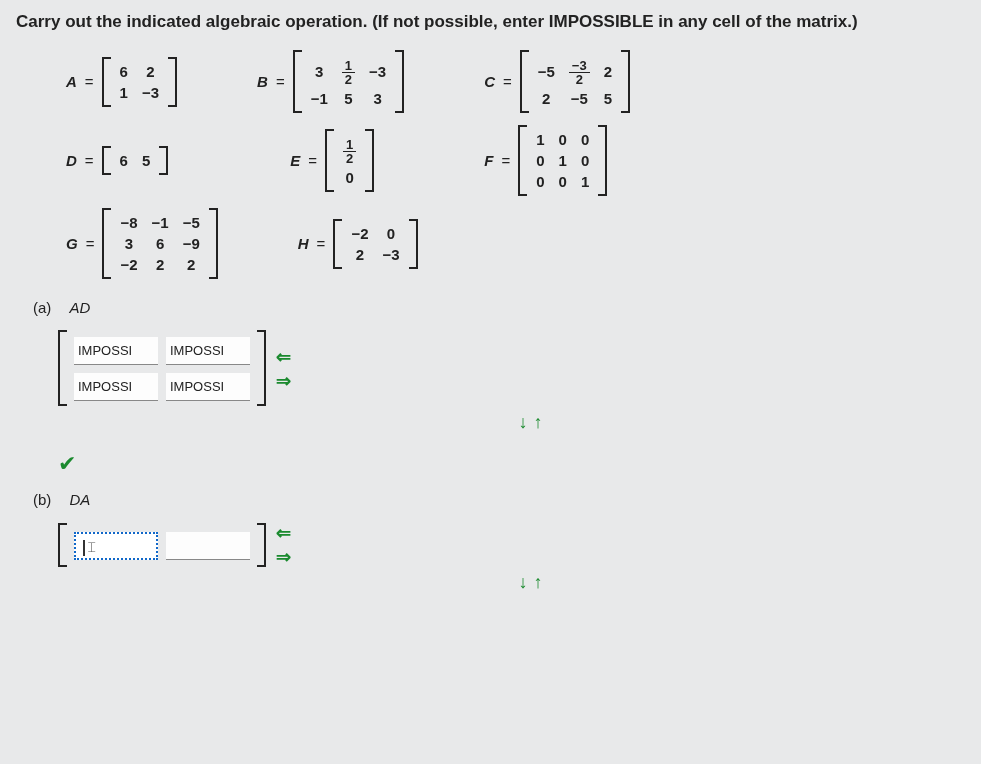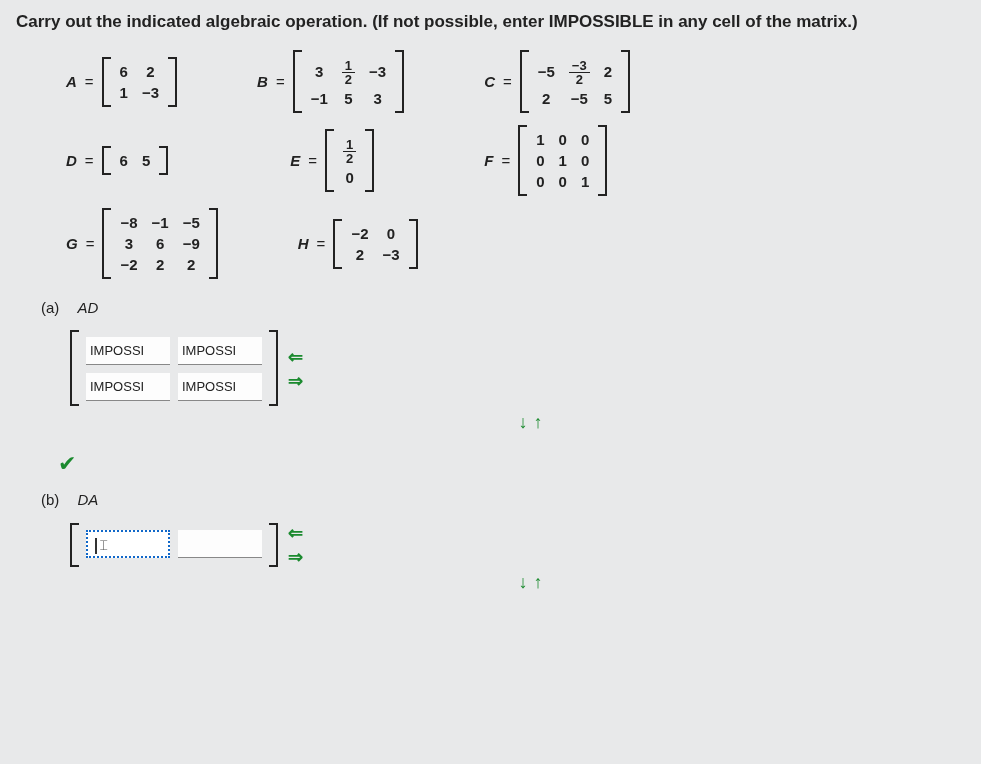--- a/index.html
+++ b/index.html
@@ -17,25 +17,25 @@
   .row { display: flex; gap: 80px; align-items: center;}
   .eq { display: flex; align-items: center; gap: 8px; font-style: italic; font-weight: 600;}
   .eq .name { font-style: italic; font-weight: 600;}
   .eq .equals { font-style: normal; font-weight: 500;}
   .mat { display:inline-flex; align-items:center; font-style: normal; font-weight: 600;}
   .mat table { border-collapse: collapse; }
   .mat td { padding: 2px 7px; text-align:center; min-width: 14px; font-weight:600;}
   .frac { display:inline-flex; flex-direction:column; align-items:center; line-height:1; font-size:13px;}
   .frac .n { border-bottom:1.5px solid #222; padding:0 3px;}
   .frac .d { padding:0 3px;}
-  .part { margin-left: 25px; margin-top: 14px; margin-bottom:6px;}
+  .part { margin-left: 17px; margin-top: 14px; margin-bottom:6px;}
   .part-label { font-weight:500;}
   .part-expr { font-style: italic; font-weight: 500; margin-left: 14px;}
   .answer-area { margin-left: 42px; margin-top: 14px; display:flex; align-items:center; gap:10px;}
-  .ans-mat { display:inline-flex; align-items:flex-start;margin-left:12px;}
+  .ans-mat { display:inline-flex; align-items:flex-end;}
   .ans-table { border-collapse: separate; border-spacing: 6px 6px;}
   .ans-cell {
     width: 84px; height:28px; background:#fdfdfd; border:none; border-bottom:1.5px solid #888;
     font-size:13px; padding:2px 4px; text-align:left; color:#222;
   }
   .ans-cell.active { border:2px dotted #1168c9; background:#fff;}
   .ctrl-h { display:flex; flex-direction:column; gap:2px;}
   .ctrl-h span, .ctrl-v span { color:#1b8a2f; font-weight:bold; font-size:18px;}
   .ctrl-v { display:flex; gap:6px; justify-content:center; margin-top:4px; margin-left:80px;}
   .check { color:#1b8a2f; font-size:22px; margin-left:42px; margin-top:18px; margin-bottom:8px;}

